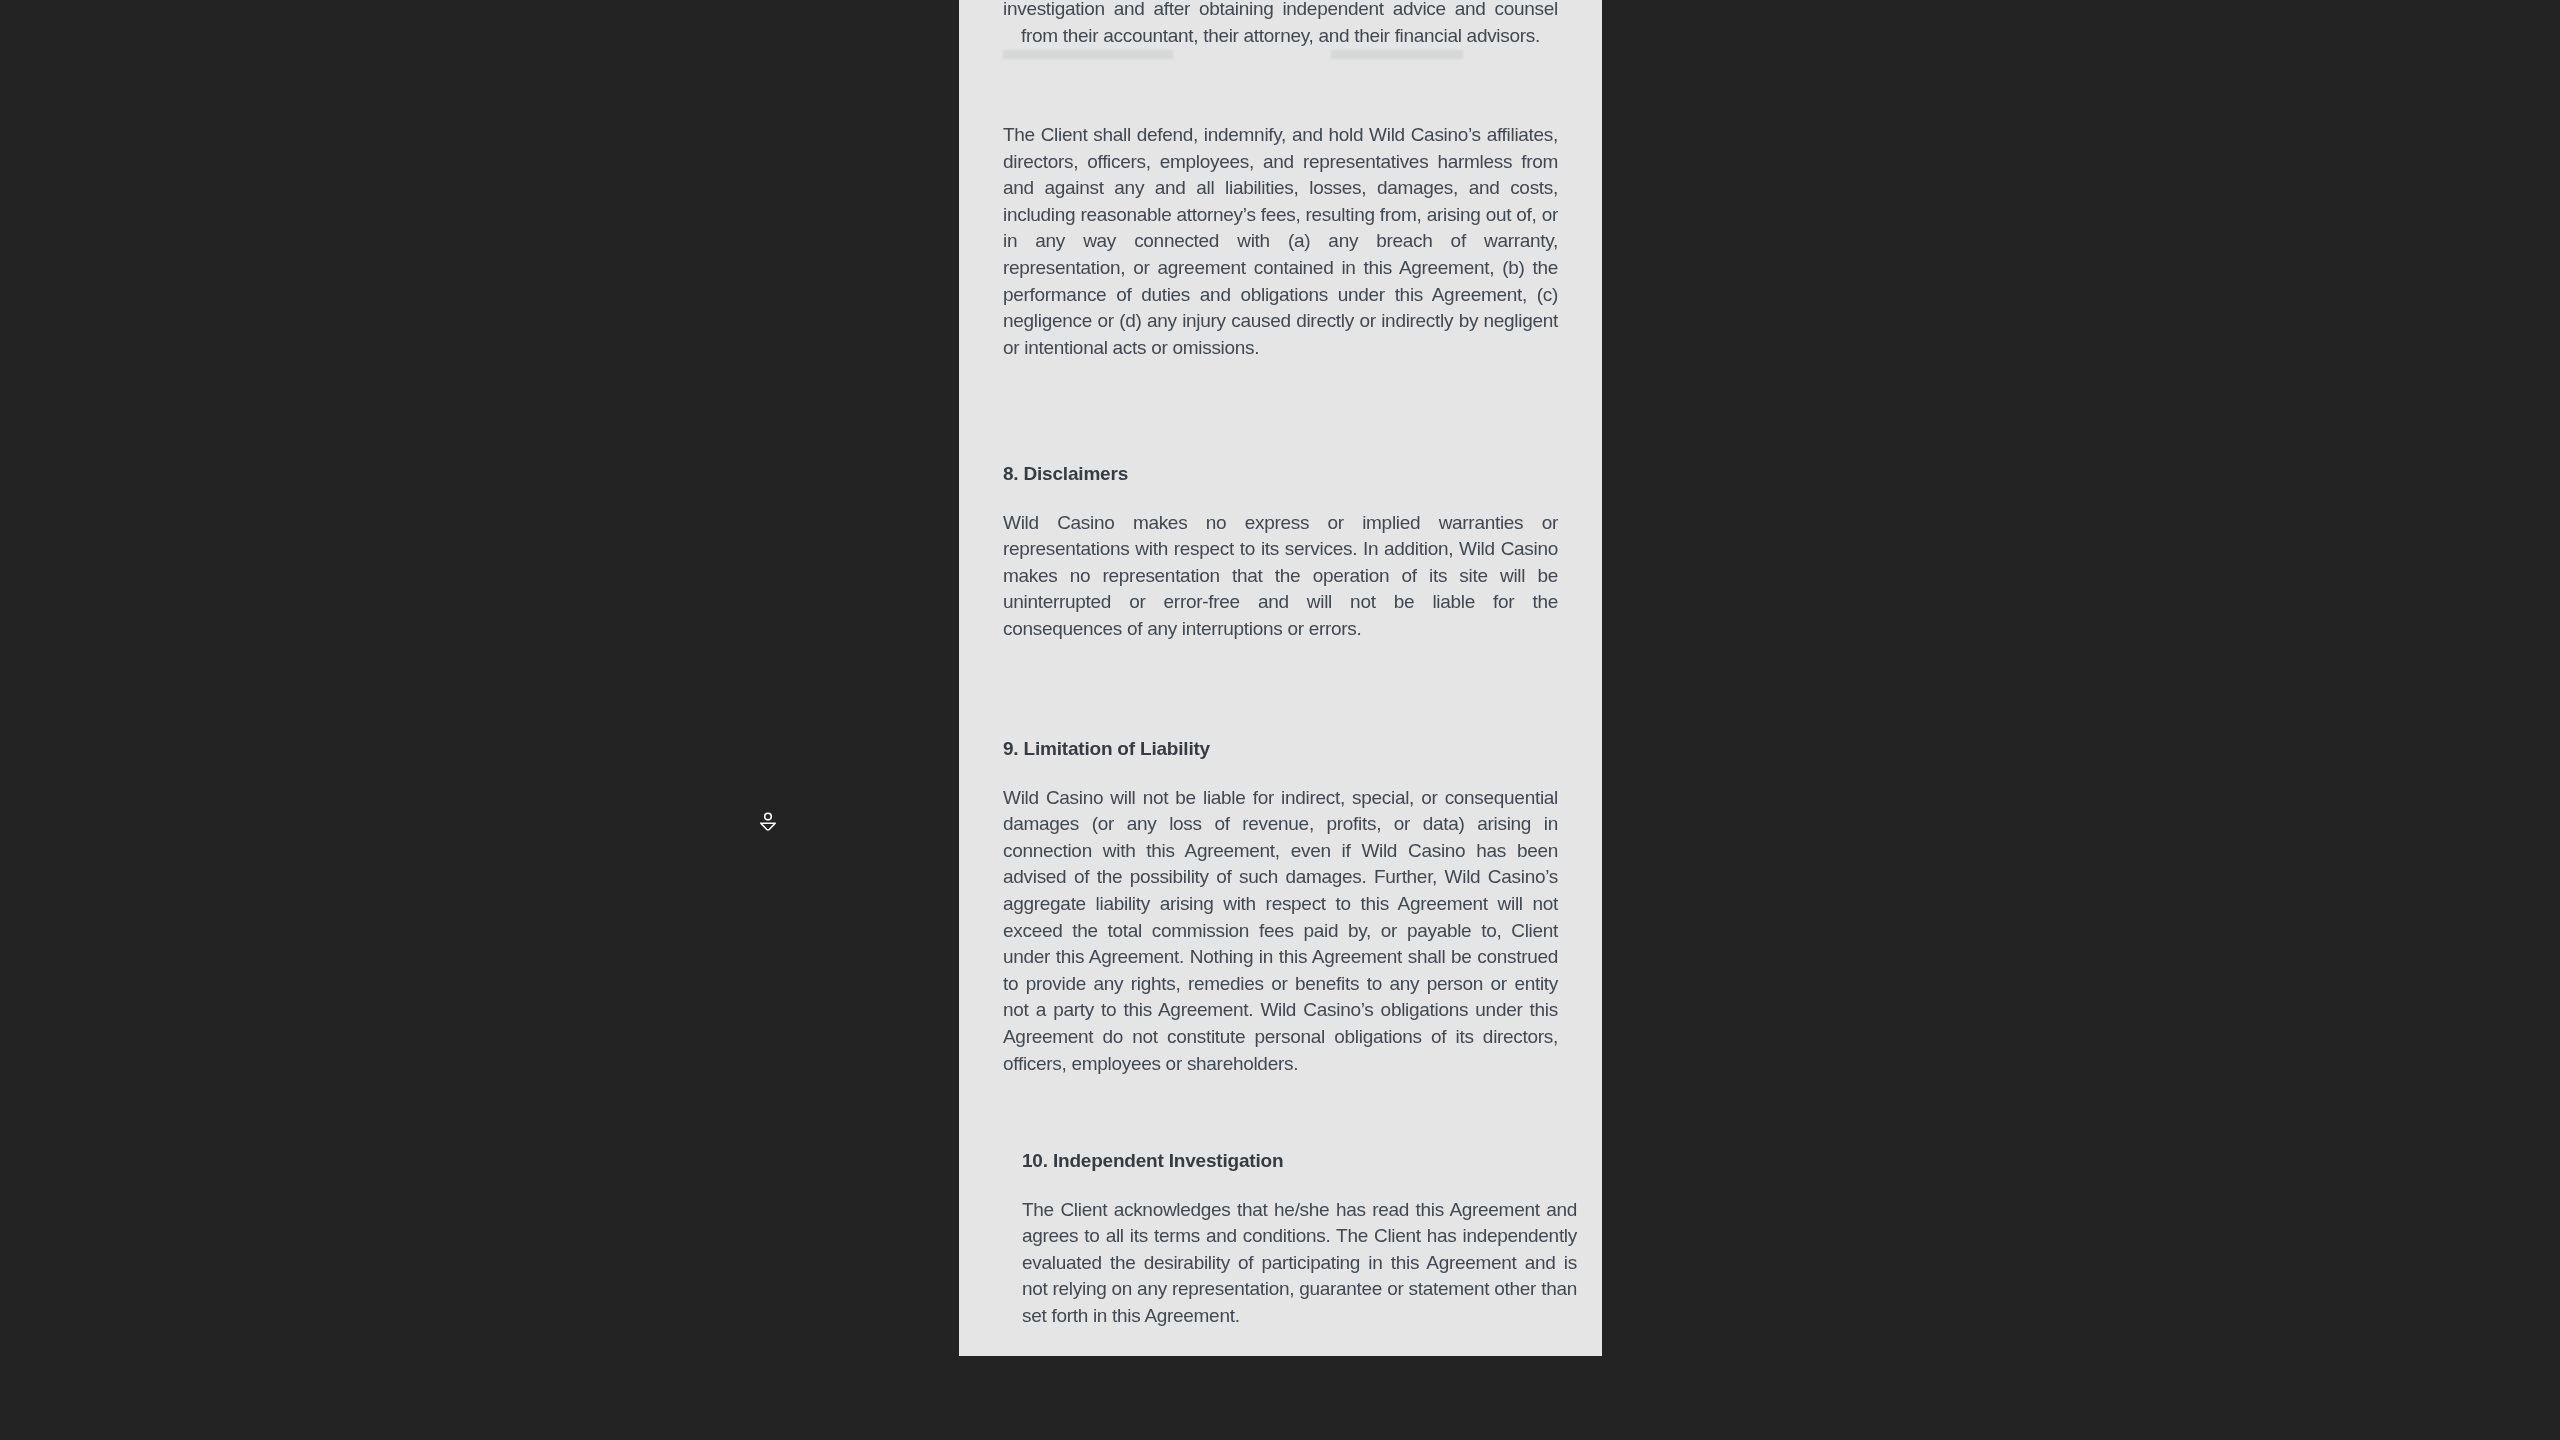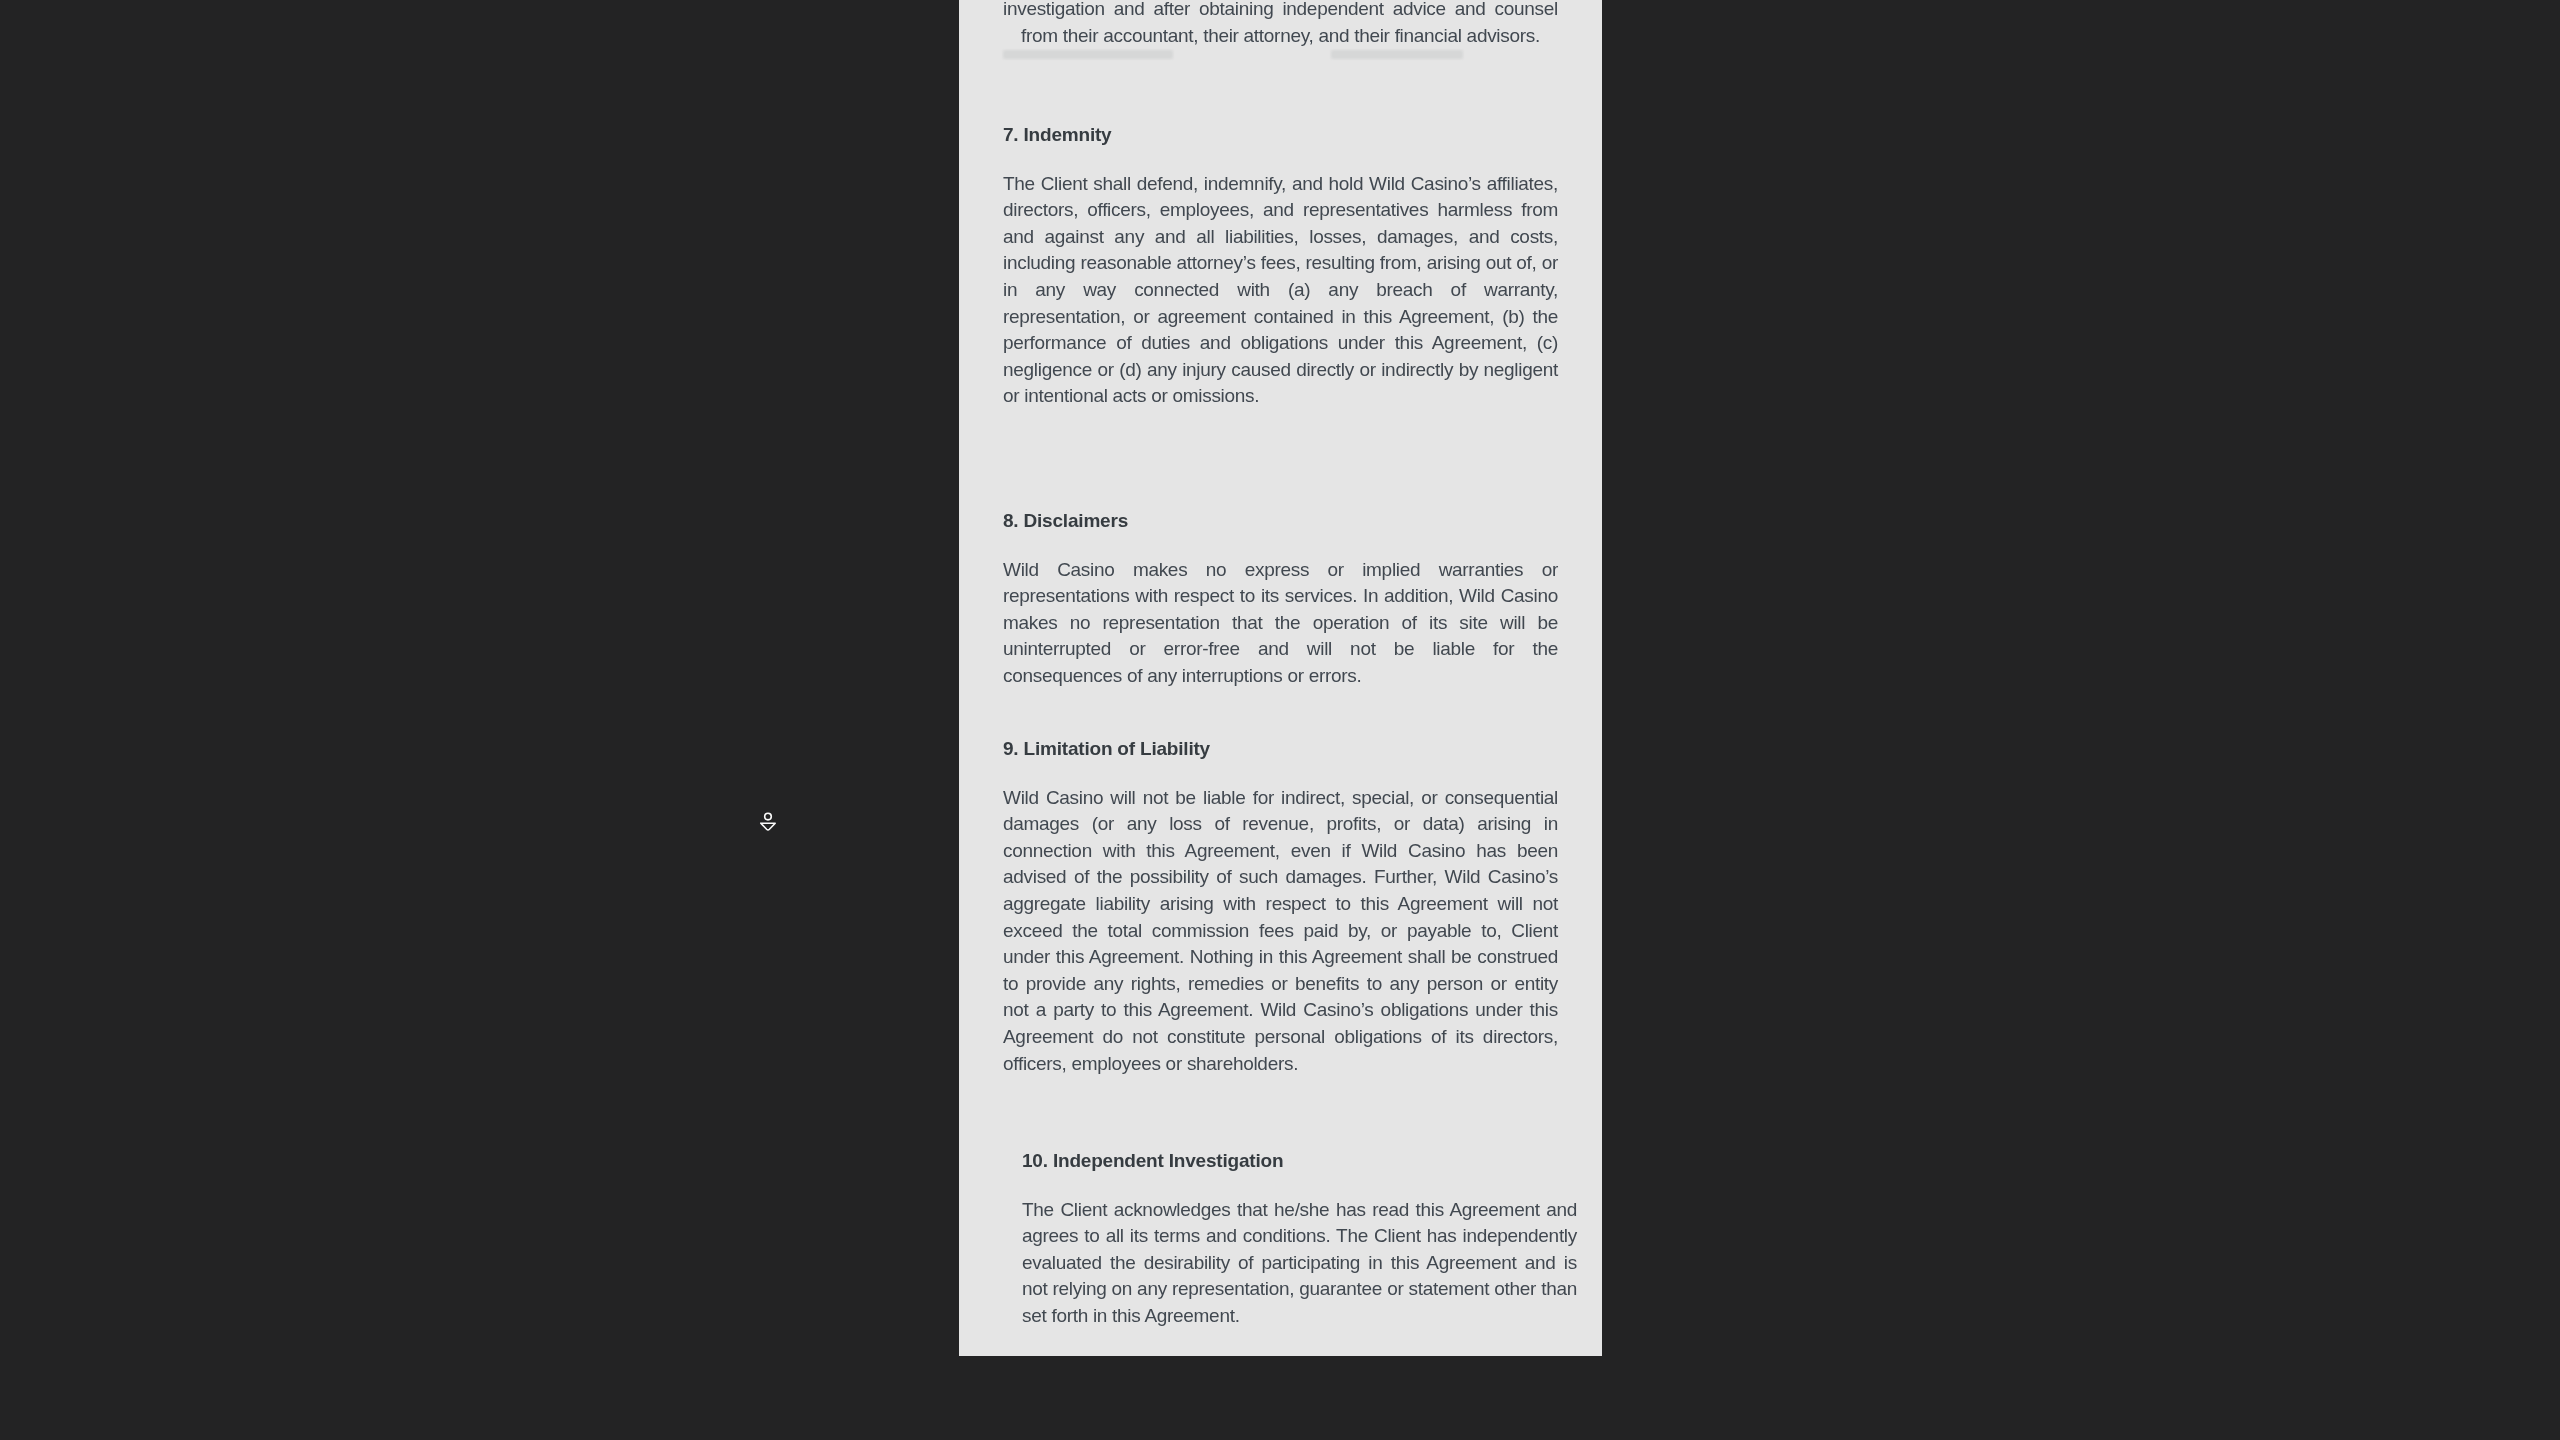--- a/index.html
+++ b/index.html
@@ -58,21 +58,21 @@
     font-weight: bold;
     color: #363c41;
     letter-spacing: -0.2px;
     text-align: left;
   }
   .section p {
     margin: 0;
     text-align: justify;
   }
   .sec-7  { top: 122px; }
-  .sec-8  { top: 508px; }
+  .sec-8  { top: 461px; }
   .sec-9  { top: 736px; }
   .sec-10 { top: 1148px; margin-left: 19px; }
   .sec-11 { top: 1399px; }
   .ghost {
     position: absolute;
     height: 9px;
     top: 50px;
     background: rgba(90, 95, 100, 0.10);
     border-radius: 2px;
     filter: blur(1px);
@@ -105,21 +105,20 @@
 
       <div class="frag">
         <span class="line-full">investigation and after obtaining independent advice and counsel</span>
         <span class="line-last">from their accountant, their attorney, and their financial advisors.</span>
       </div>
 
       <div class="ghost ghost-a"></div>
       <div class="ghost ghost-b"></div>
 
       <div class="section sec-7">
-        <h2>7. Indemnity</h2>
         <p>The Client shall defend, indemnify, and hold Wild Casino’s affiliates, directors, officers, employees, and representatives harmless from and against any and all liabilities, losses, damages, and costs, including reasonable attorney’s fees, resulting from, arising out of, or in any way connected with (a) any breach of warranty, representation, or agreement contained in this Agreement, (b) the performance of duties and obligations under this Agreement, (c) negligence or (d) any injury caused directly or indirectly by negligent or intentional acts or omissions.</p>
       </div>
 
       <div class="section sec-8">
         <h2>8. Disclaimers</h2>
         <p>Wild Casino makes no express or implied warranties or representations with respect to its services. In addition, Wild Casino makes no representation that the operation of its site will be uninterrupted or error-free and will not be liable for the consequences of any interruptions or errors.</p>
       </div>
 
       <div class="section sec-9">
         <h2>9. Limitation of Liability</h2>

